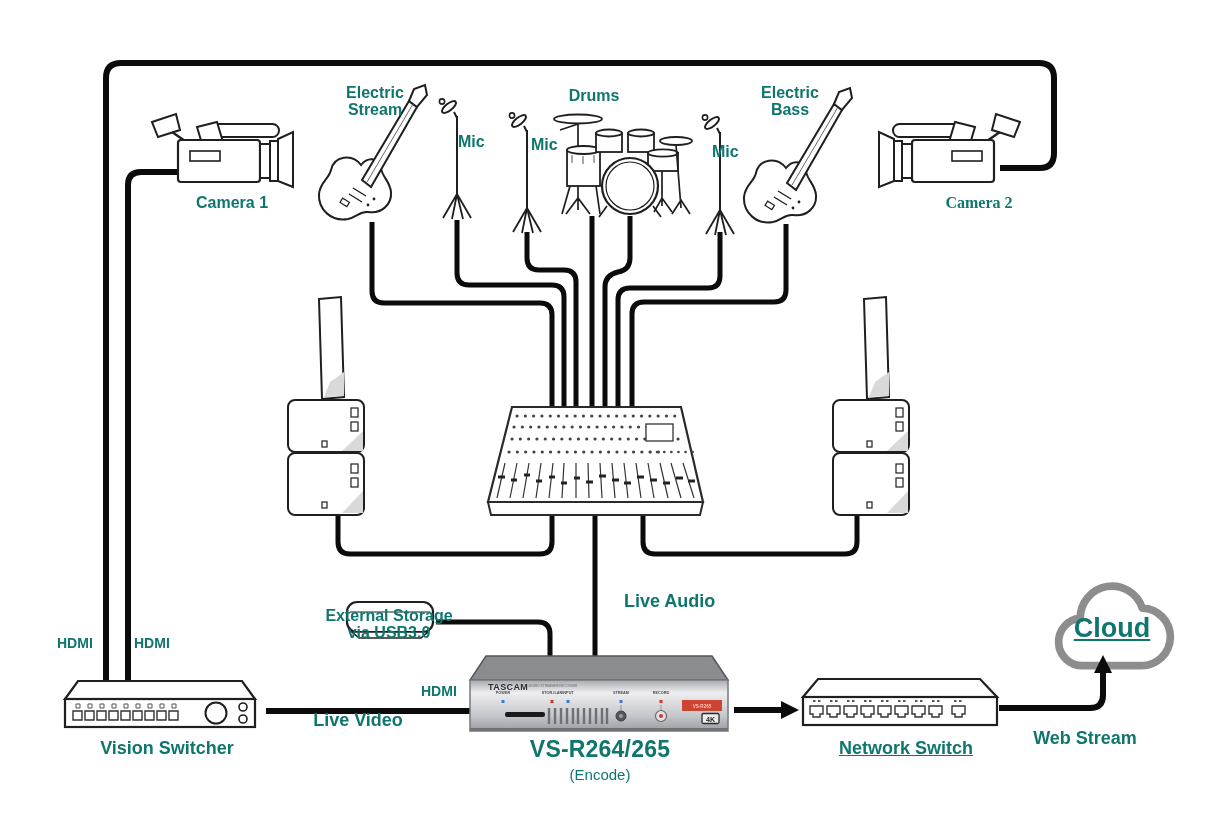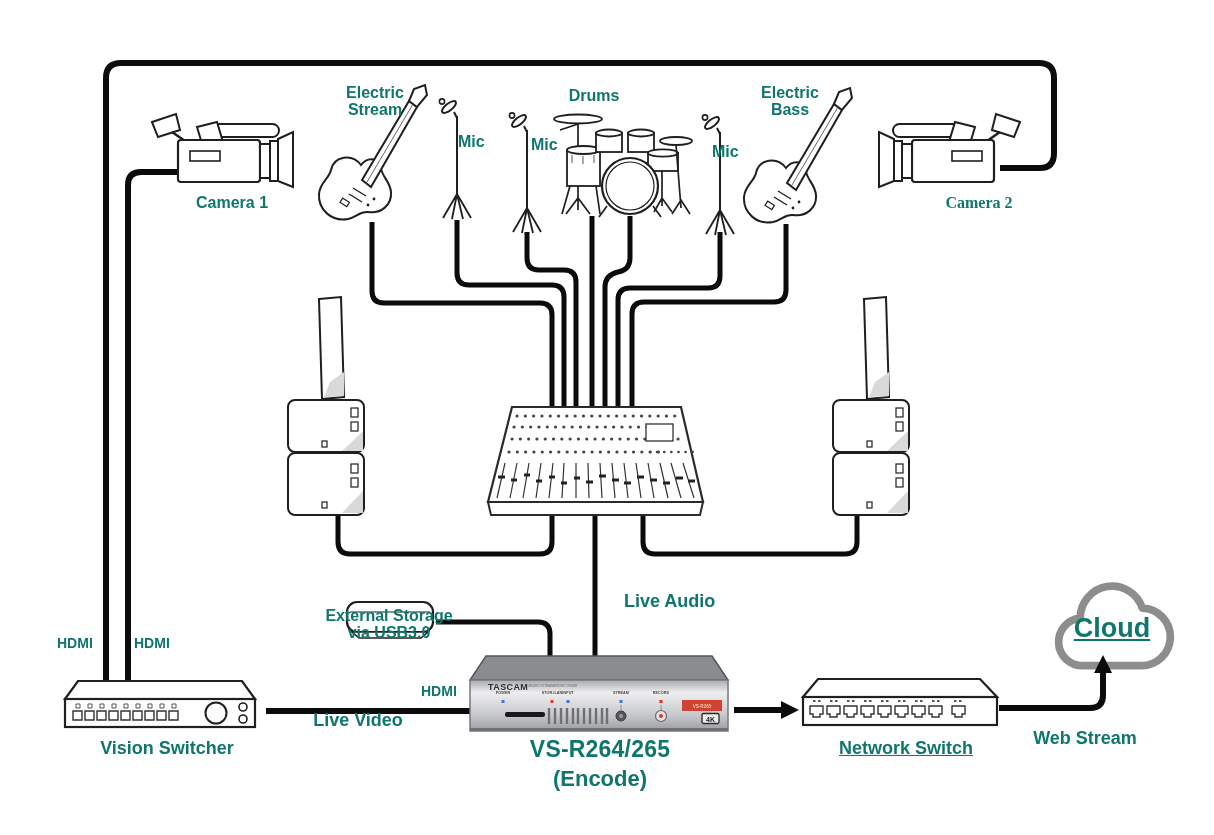--- a/index.html
+++ b/index.html
@@ -6,21 +6,21 @@
   #stage{position:relative;width:1214px;height:835px;background:#fff;overflow:hidden;
          font-family:"Liberation Sans","DejaVu Sans",sans-serif;color:#1d1d1f;}
   #art{position:absolute;left:0;top:0;}
   .label{position:absolute;white-space:nowrap;color:#0f766e;}
   .ctr{transform:translateX(-50%);text-align:center;}
   .lb{font-size:16px;font-weight:600;line-height:17px;}
   .lb-lg{font-size:18px;font-weight:600;}
   .lb-sm{font-size:14px;font-weight:700;}
   .lb-title{font-size:23px;font-weight:800;letter-spacing:.2px;}
   .lb-cloud{font-size:27px;font-weight:600;text-decoration:underline;}
-  .lb-enc{font-size:22px;font-weight:700;}
+  .lb-enc{font-size:15px;font-weight:400;}
 </style>
 </head>
 <body>
 
 <div id="stage">
 <svg id="art" width="1214" height="835" viewBox="0 0 1214 835">
   <defs>
     <linearGradient id="gSilver" x1="0" y1="0" x2="0" y2="1">
       <stop offset="0" stop-color="#a9aaae"></stop>
           <stop offset="0.25" stop-color="#eeeef0"></stop>

